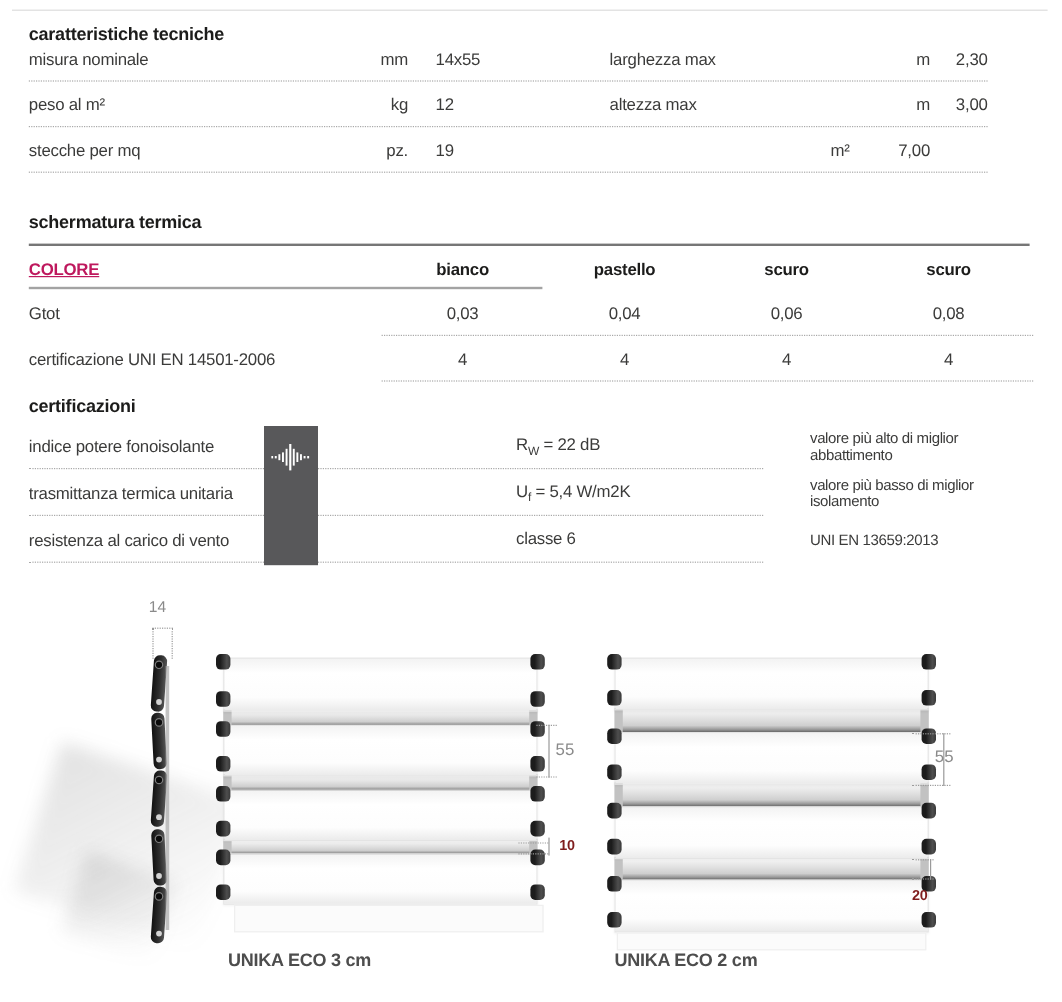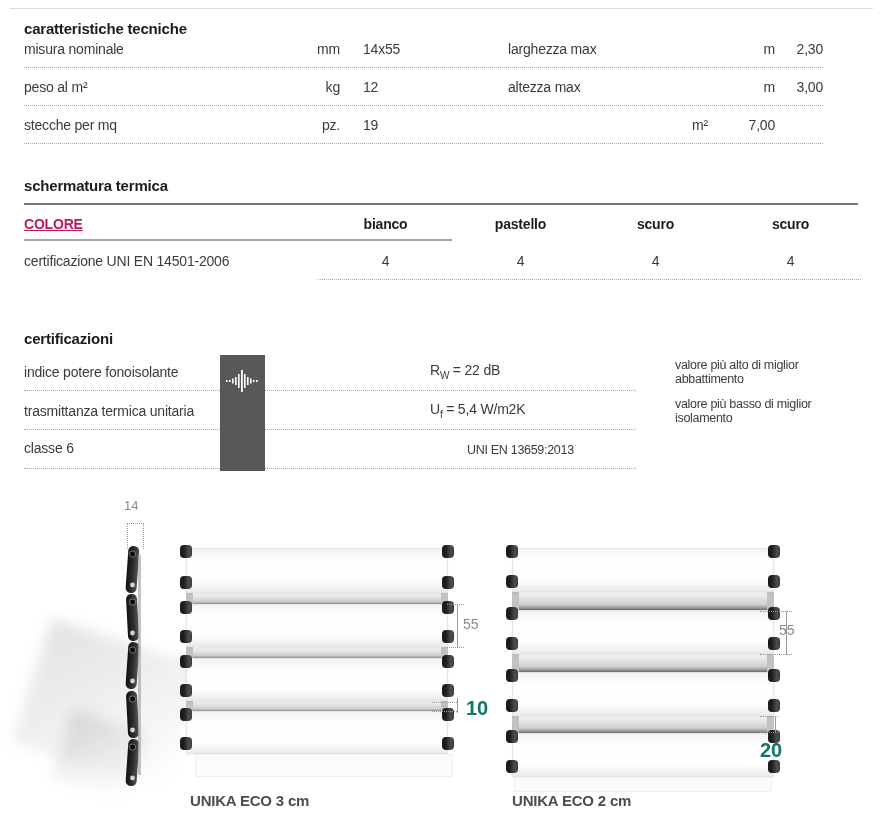--- a/index.html
+++ b/index.html
@@ -49,21 +49,21 @@
   .t3row .dotzone { position:absolute; left:0; width:612px; bottom:0; height:1px; border-bottom:1px dotted #a8a8a8; }
   .t3row .note { font-size:12.5px; letter-spacing:-0.3px;margin-left:37px; }
   sub { font-size:10px; }
   #icon-box { left:220px; top:355px; width:45px; height:116px; background:#58585a; z-index:3;
               display:flex; justify-content:center; }
   #icon-box svg { margin-top:14px; }
 
   
   #diagrams { left:0; top:490px; width:885px; height:345px; }
   .dimtext  { position:absolute; color:#8a8a8a; font-size:14px; letter-spacing:0; }
-  .dimbold  { position:absolute; color:#0f766e; font-size:20px; font-weight:700; }
+  .dimbold  { position:absolute; color:#7f1d1d; font-size:12px; font-weight:700; }
   .dot-h { position:absolute; height:1px; border-top:1px dotted #9a9a9a; }
   .dot-v { position:absolute; width:1px; border-left:1px dotted #9a9a9a; }
   .sol-v { position:absolute; width:1px; background:#9a9a9a; }
 
   .blind { position:absolute; width:262px; }
   .slat { position:absolute; left:0; right:0;
           background:linear-gradient(180deg,#f3f3f3 0%,#ffffff 28%,#fdfdfd 75%,#ebebeb 100%);
           border:1px solid #e4e4e4; box-shadow:0 1px 2px rgba(0,0,0,0.05); }
   .bar { position:absolute; left:3px; right:3px;
          background:linear-gradient(180deg,#f5f5f5 0%,#e3e3e3 35%,#cfcfcf 70%,#9a9a9a 88%,#686868 100%); }
@@ -117,20 +117,28 @@
 
 <div class="abs" id="table2">
   <div class="t2row t2head">
     <span class="lab">COLORE</span>
     <span class="c">bianco</span>
     <span class="c">pastello</span>
     <span class="c">scuro</span>
     <span class="c">scuro</span>
   </div>
   <div class="t2row t2data">
+    <span>Gtot</span>
+    <span class="c">0,03</span>
+    <span class="c">0,04</span>
+    <span class="c">0,06</span>
+    <span class="c">0,08</span>
+    <i class="dotzone"></i>
+  </div>
+  <div class="t2row t2data">
     <span>certificazione UNI EN 14501-2006</span>
     <span class="c">4</span>
     <span class="c">4</span>
     <span class="c">4</span>
     <span class="c">4</span>
     <i class="dotzone"></i>
   </div>
 </div>
 <div class="abs" id="colore-underline"></div>
 
@@ -143,20 +151,21 @@
     <span class="note">valore più alto di miglior abbattimento</span>
     <i class="dotzone"></i>
   </div>
   <div class="t3row">
     <span>trasmittanza termica unitaria</span>
     <span><span>U</span><sub>f</sub><span> = 5,4 W/m2K</span></span>
     <span class="note">valore più basso di miglior isolamento</span>
     <i class="dotzone"></i>
   </div>
   <div class="t3row">
+    <span>resistenza al carico di vento</span>
     <span><span>classe 6</span><sub></sub><span></span></span>
     <span class="note">UNI EN 13659:2013</span>
     <i class="dotzone"></i>
   </div>
 </div>
 
 <div class="abs" id="icon-box">
   <svg width="34" height="24" viewBox="0 0 34 24">
     <g fill="#ffffff">
       <rect x="0" y="11" width="1.6" height="2"></rect>

